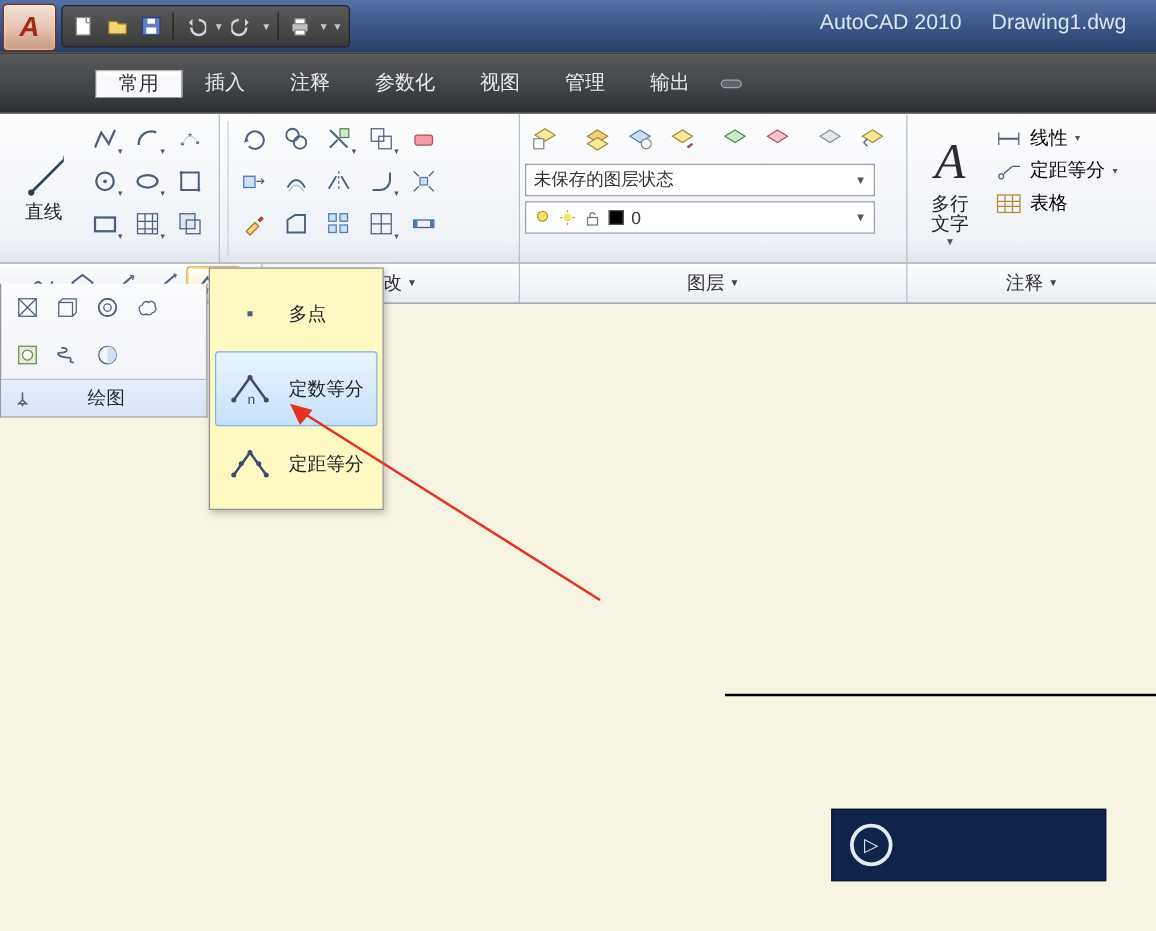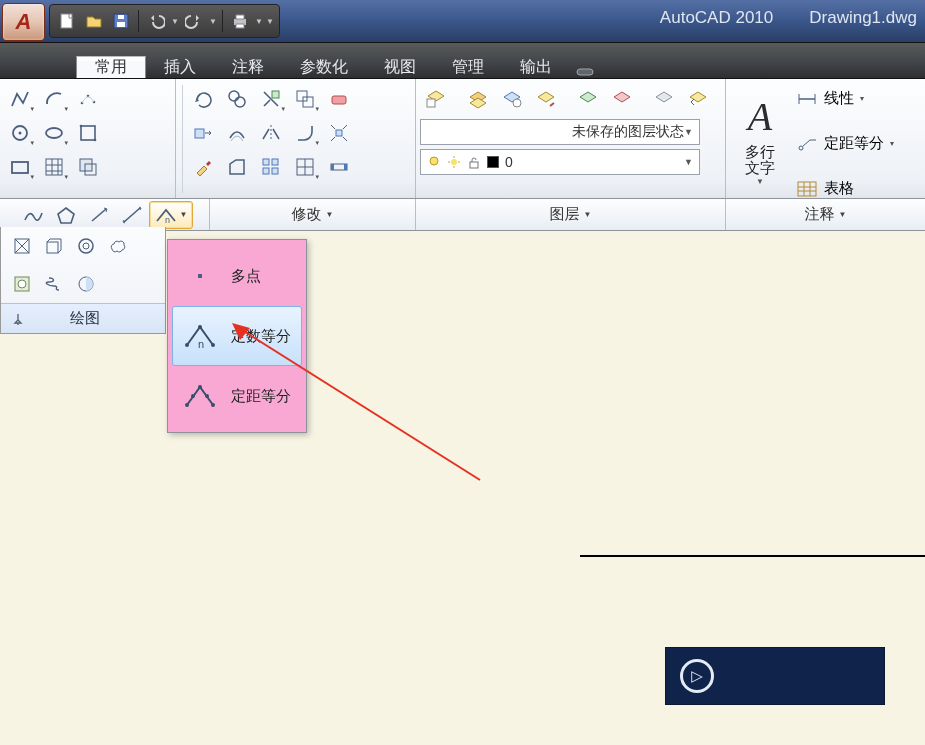--- a/index.html
+++ b/index.html
@@ -39,28 +39,28 @@
     border: 1px solid #222;
   }
   .qat .qbtn {
     width: 26px; height: 26px;
     display:flex;align-items:center;justify-content:center;
     border-radius:3px; color:#d7dbe0;
   }
   .qat .sep{width:1px;height:22px;background:#222;margin:0 3px;}
   .qat .dd{width:10px;display:flex;align-items:center;justify-content:center;color:#c3c6cb;font-size:8px;}
   .title-text{
-    position:absolute; right:8px; top:8px; display:flex; gap:36px; font-size:17px; color:#dfe6f1;
+    position:absolute; right:24px; top:8px; display:flex; gap:24px; font-size:17px; color:#dfe6f1;
   }
 
   .menubar{
-    height:36px;
+    height:48px;
     background: linear-gradient(to bottom,#5a5a5a,#44474b 50%,#2d2f33);
     border-bottom:1px solid #111;
-    display:flex;align-items:flex-end;
+    display:flex;align-items:center;
   }
   .menubar .spacer{width:76px;}
   .tab{
     padding:0 18px; display:flex;align-items:center;
     color:#e8eaee; font-size:16px;
   }
   .tab.active{
     background:#f7f9fc; color:#333; border-left:1px solid #8a8a8a;border-right:1px solid #8a8a8a;
     border-top:1px solid #bbb;
     box-shadow: inset 0 4px 0 #fff;
@@ -92,21 +92,21 @@
     width:32px;height:32px;border:1px solid transparent;border-radius:3px;
     display:flex;align-items:center;justify-content:center; position:relative;
   }
   .sbtn .tri{position:absolute;right:1px;bottom:1px;font-size:7px;color:#555;}
 
   .vdiv{width:1px;height:108px;background:#cbd1da;margin:0 2px;align-self:center;}
 
   .layer-select{
     width:280px;height:26px;border:1px solid #9aa1aa;background:#fff;
     display:flex;align-items:center;padding:0 6px;font-size:14px;color:#333;
-    justify-content:flex-end;
+    justify-content:space-between;
   }
   .layer-select .dd{font-size:9px;color:#555;}
 
   .bigA{font-family:"Times New Roman",serif;font-style:italic;font-size:40px;color:#2a2c30;}
 
   .linebtn{display:flex;align-items:center;gap:6px;padding:2px 4px;border-radius:3px;font-size:15px;}
   .linebtn .tri{font-size:8px;color:#555;}
 
   .ribbon2{
     height:32px;
@@ -132,22 +132,22 @@
   }
   .leftpanel .row{display:flex;gap:2px;padding:4px 6px;}
   .leftpanel .row .sbtn{width:30px;height:30px;}
   .leftpanel .caption{
     height:30px;background:linear-gradient(to bottom,#e5eefc,#d9e5f6);
     border-top:1px solid #b7c3d3;display:flex;align-items:center;
     color:#1e2a3a;font-size:15px;padding-left:10px;
   }
 
   .dropdown{
-    position:absolute; left:167px; top:239px;
-    width:140px; background:#f9a8d4; border:1px solid #8c929b;
+    position:absolute; left:167px; top:214px;
+    width:140px; background:#fef9c3; border:1px solid #8c929b;
     box-shadow:2px 2px 6px rgba(0,0,0,.25);
     padding:6px 4px;
   }
   .dropdown .item{
     display:flex;align-items:center;gap:12px;
     height:60px;padding:0 8px;border:1px solid transparent;border-radius:3px;
     font-size:15px;color:#222;
   }
   .dropdown .item .ic{width:38px;height:38px;display:flex;align-items:center;justify-content:center;}
   .dropdown .sel{
@@ -259,20 +259,30 @@
     <svg width="20" height="12">
         <rect x="2" y="3" width="16" height="6" rx="3" fill="#60656c" stroke="#a2a6ab"></rect>
       </svg>
   </div>
 </div>
 
 <div class="ribbon">
 
   <div class="panel" style="width:176px">
     <div class="panel-body">
+      <div class="bigbtn">
+        <div class="iconbox">
+          <svg width="40" height="40">
+              <line x1="6" y1="34" x2="34" y2="6" stroke="#2d3e58" stroke-width="2"></line>
+              <circle cx="6" cy="34" r="2.5" fill="#2d3e58"></circle>
+              <circle cx="34" cy="6" r="2.5" fill="#2d3e58"></circle>
+            </svg>
+        </div>
+        <div class="lbl">直线</div>
+      </div>
       <div class="btncol">
         <div class="btnrow">
           <div class="sbtn">
               <svg width="22" height="22">
                 <path d="M3 18 L8 6 L14 15 L19 4" fill="none" stroke="#4c607e" stroke-width="1.8"></path>
               </svg>
               <span class="tri">▾</span>
             </div>
           <div class="sbtn">
               <svg width="22" height="22">
@@ -537,21 +547,21 @@
   </div>
 
   <div class="panel" style="flex:1;border-right:none">
     <div class="panel-body">
       <div class="bigbtn" style="width:60px">
         <div class="bigA">A</div>
         <div class="lbl" style="white-space:pre;text-align:right;line-height:1.1">多行
 文字</div>
         <div style="font-size:8px;color:#555">▼</div>
       </div>
-      <div class="btncol" style="gap:22px;padding-top:4px">
+      <div class="btncol" style="gap:3px;padding-top:4px">
         <div class="linebtn">
           <svg width="22" height="18">
               <line x1="3" y1="9" x2="19" y2="9" stroke="#4c607e" stroke-width="1.5"></line>
               <line x1="3" y1="4" x2="3" y2="14" stroke="#4c607e"></line>
               <line x1="19" y1="4" x2="19" y2="14" stroke="#4c607e"></line>
             </svg>
           <span>线性</span>
           <span class="tri">▾</span>
         </div>
         <div class="linebtn">

